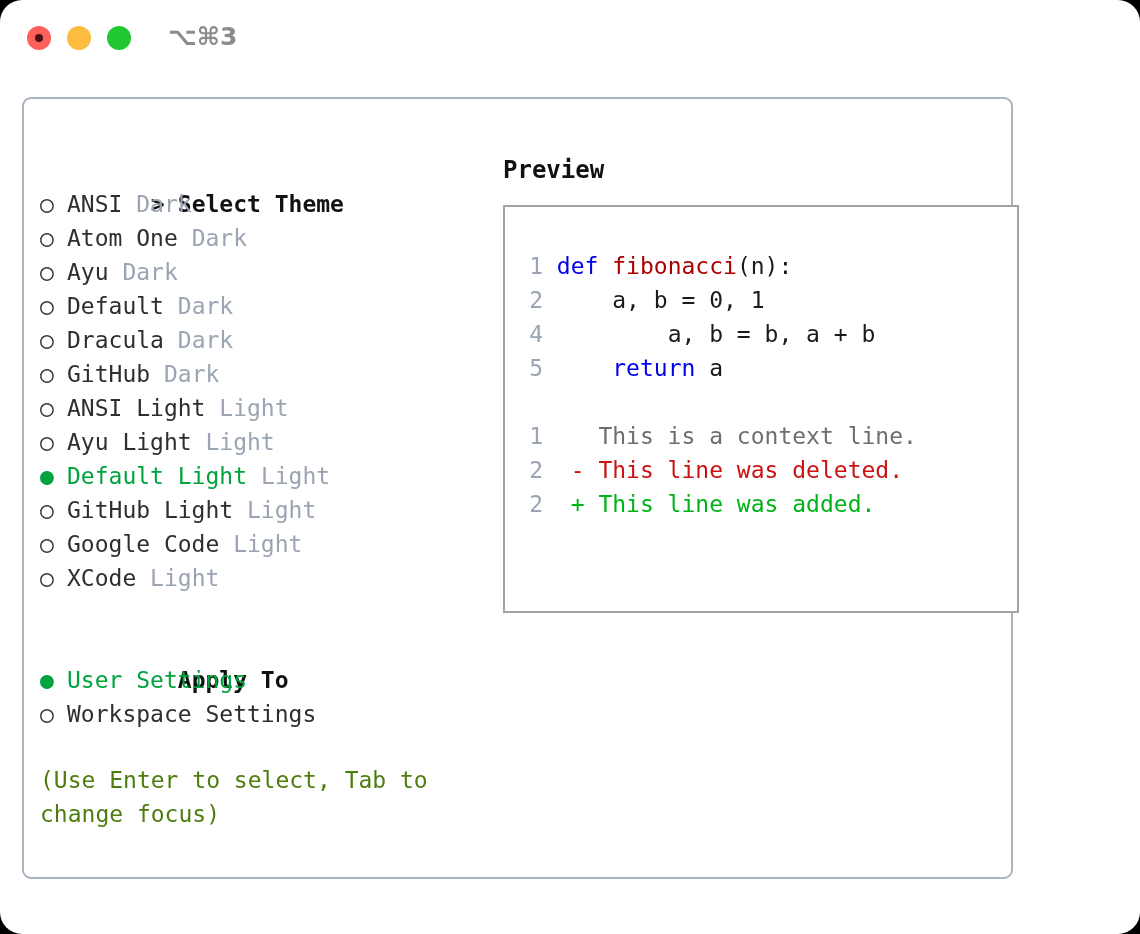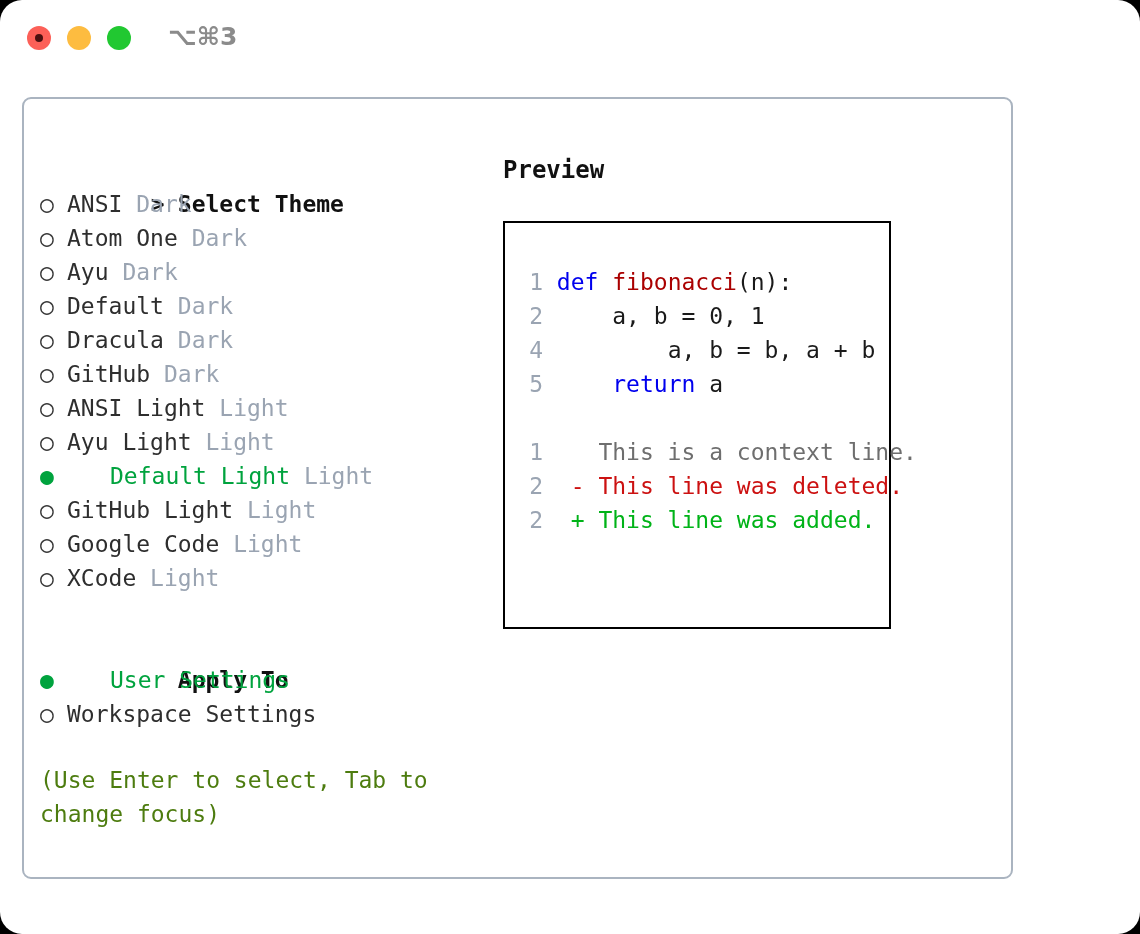--- a/index.html
+++ b/index.html
@@ -92,21 +92,21 @@
     font-weight: bold;
     color: #111111;
   }
   .marker {
     display: inline-block;
     width: 27px;
   }
   .marker.unsel { color: #3a3a3a; }
   .marker.sel   { color: #00a33e; }
   .item-label   { color: #2e2e2e; }
-  .item-label.selected { color: #00a33e; margin-left: 43px; }
+  .item-label.selected { color: #00a33e; }
   .item-kind    { color: #9aa4b2; }
 
   .spacer-row { height: 34px; }
 
   #hint {
     position: absolute;
     left: 16px;
     top: 664px;
     width: 420px;
     font-size: 23px;
@@ -125,24 +125,24 @@
   #preview-title {
     font-size: 24px;
     font-weight: bold;
     color: #111111;
     line-height: 34px;
     white-space: pre;
   }
   #preview-box {
     position: absolute;
     left: 0;
-    top: 68px;
-    width: 388px;
+    top: 52px;
+    width: 516px;
     height: 408px;
-    border: 2px solid #000000;
+    border: 2px solid #a3a3a3;
     box-sizing: border-box;
     background: #ffffff;
   }
   #code {
     position: absolute;
     left: 10px;
     top: 42px;
     width: 460px;
   }
   .code-line {

